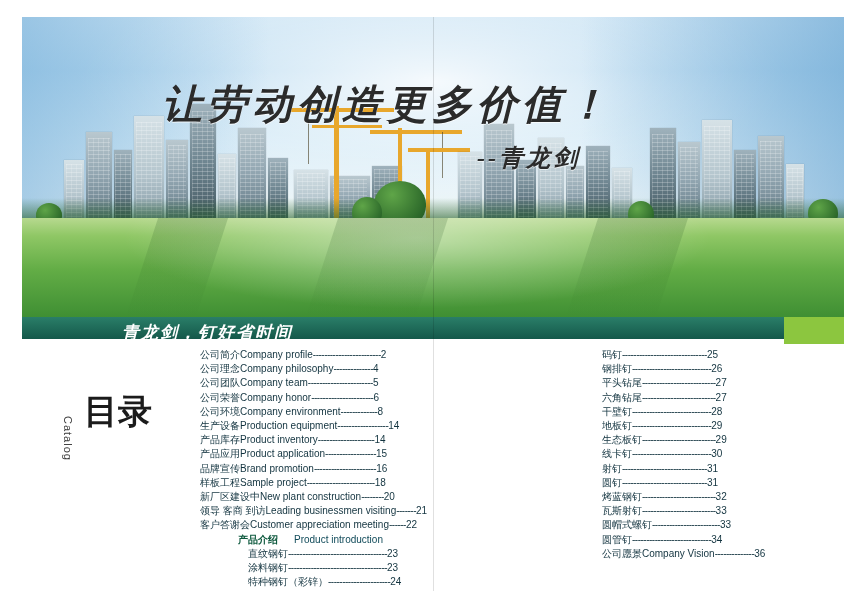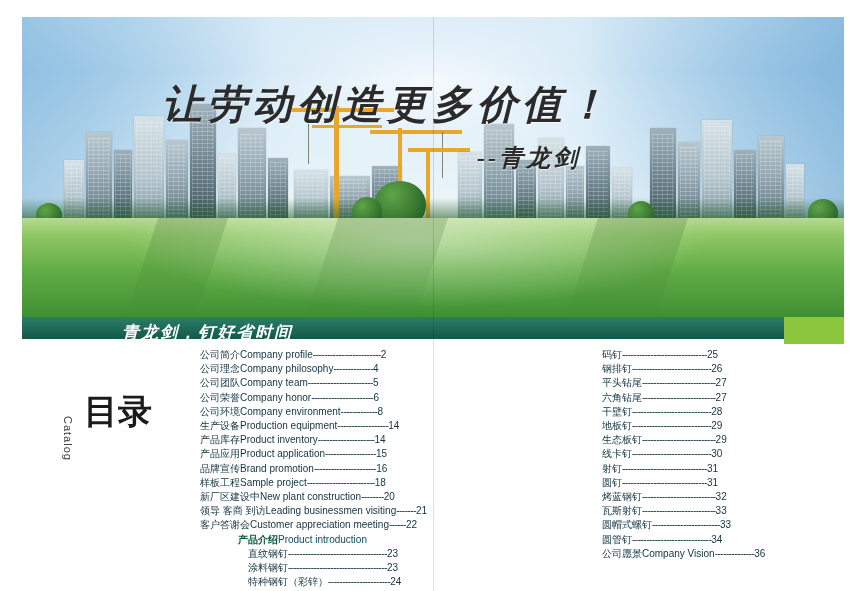--- a/index.html
+++ b/index.html
@@ -256,21 +256,21 @@
     height: 7px;
   }
   .toc-sub-head {
     color: #0f5a3f;
     font-weight: bold;
     padding-left: 38px;
   }
   .toc-sub-head .en {
     color: #114b5a;
     font-weight: normal;
-    padding-left: 0;
+    padding-left: 16px;
   }
   .toc-indent { padding-left: 48px; }
 
   
   .fold {
     position: absolute;
     left: 433px;
     top: 0;
     width: 1px;
     height: 591px;

